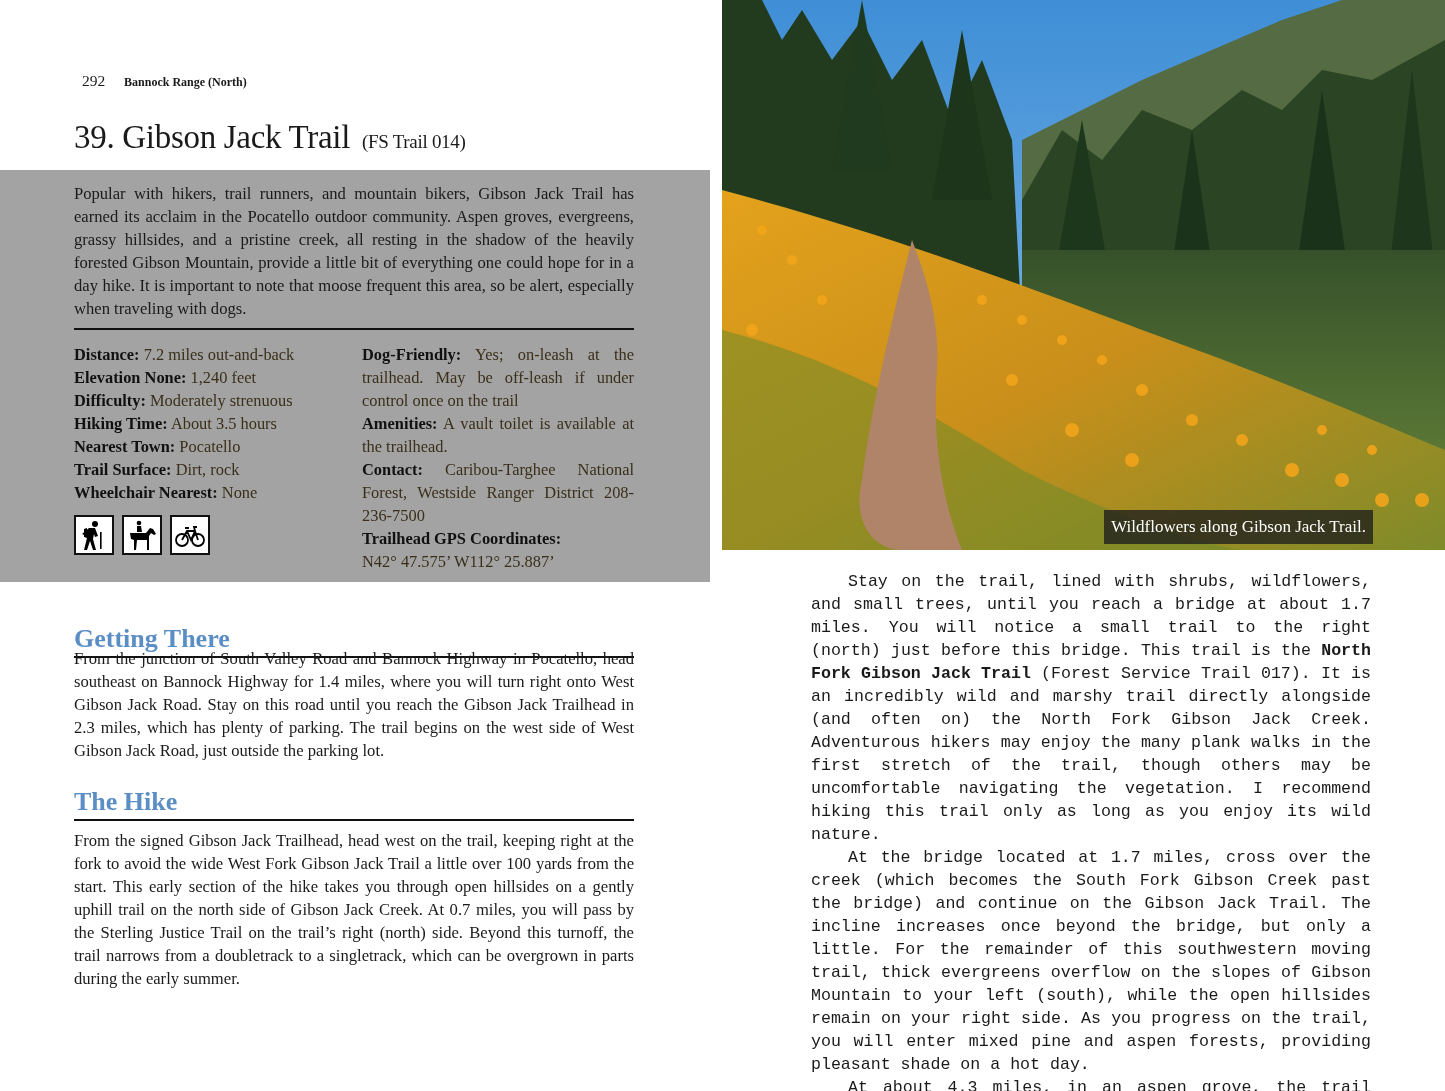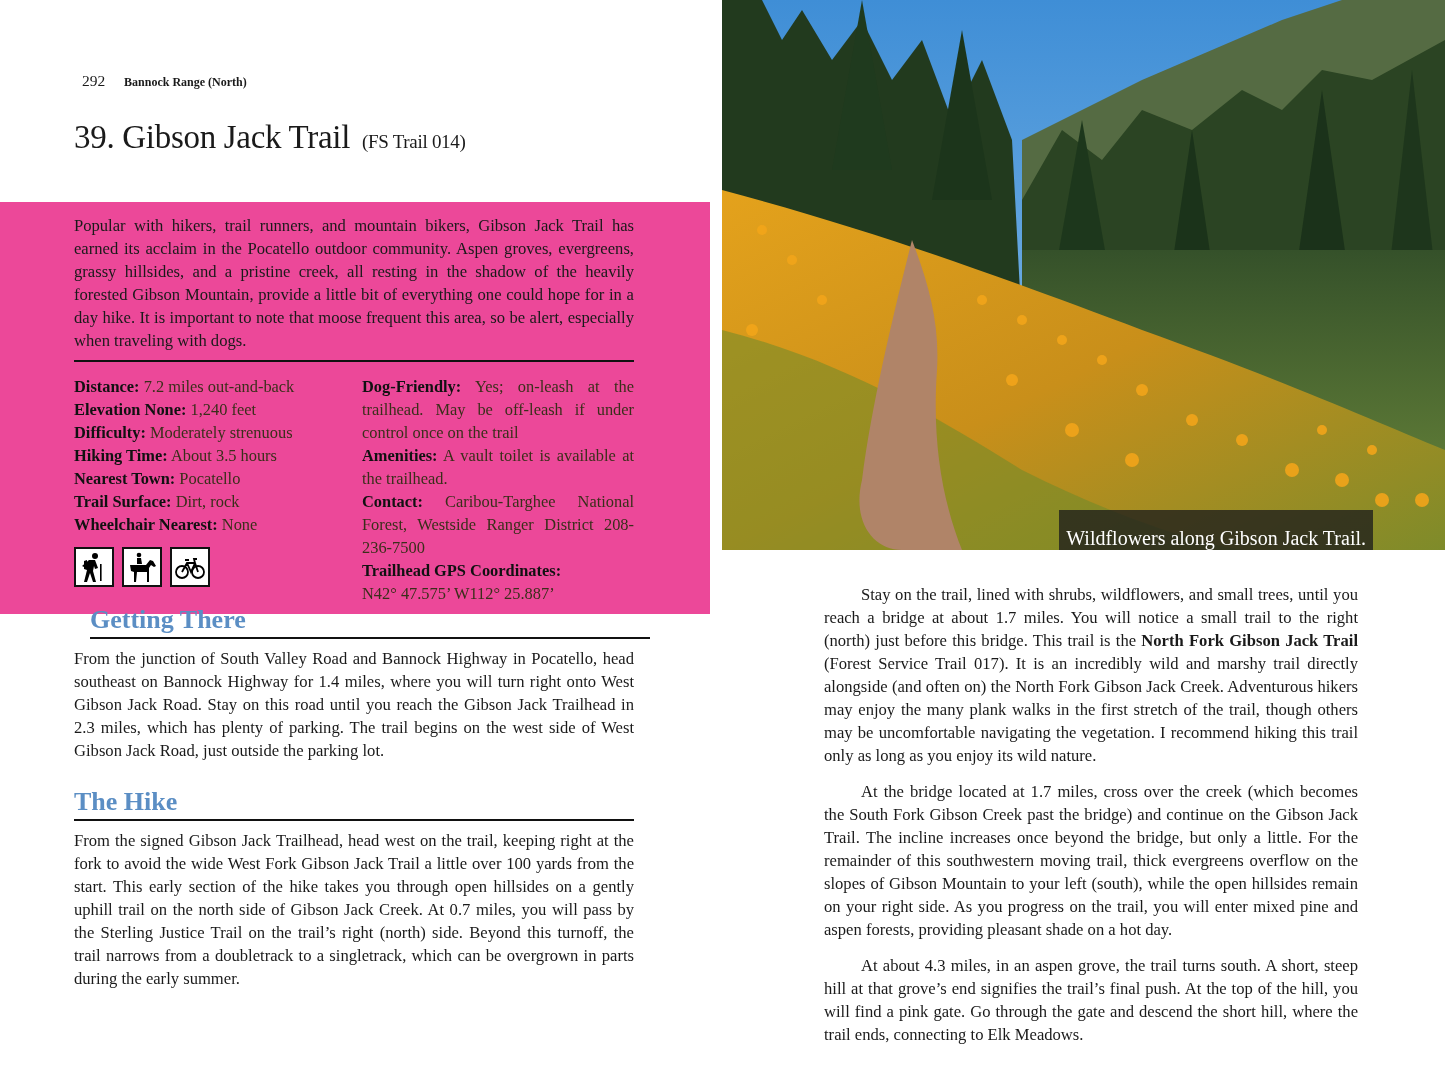--- a/index.html
+++ b/index.html
@@ -12,21 +12,21 @@
   .page-right { position: absolute; left: 722px; top: 0; width: 723px; height: 1091px; }
 
   .running-head { position: absolute; left: 82px; top: 71px; font-size: 15px; line-height: 20px; }
   .running-head .pnum { margin-right: 14px; font-family: "Liberation Serif", serif; font-size: 15.5px; }
   .running-head .section { font-weight: bold; font-family: "Liberation Serif", serif; font-size: 12px; }
 
   .trail-title { position: absolute; left: 74px; top: 116px; margin: 0; font-family: "Liberation Serif", serif;
     font-weight: normal; font-size: 33px; line-height: 42px; letter-spacing: -0.3px; white-space: nowrap; }
   .trail-title .sub { font-size: 19px; margin-left: 4px; }
 
-  .info-box { position: absolute; left: 0; top: 170px; width: 710px; height: 412px; background: #ec4899; margin-top: 32px; }
+  .info-box { position: absolute; left: 0; top: 170px; width: 710px; height: 412px; background: #a3a3a3; }
   .intro { position: absolute; left: 74px; top: 12px; width: 560px; margin: 0;
     font-family: "Liberation Serif", serif; font-size: 16.6px; line-height: 23px; text-align: justify; }
   .box-rule { position: absolute; left: 74px; top: 158px; width: 560px; height: 2px; background: #111; }
 
   .facts { position: absolute; top: 173px; font-family: "Liberation Serif", serif; font-size: 16.4px; line-height: 23px; }
   .facts.col-a { left: 74px; width: 270px; }
   .facts.col-b { left: 362px; width: 272px; text-align: justify; }
   .fact { display: block; }
   .fact b { font-weight: bold; color: #111; }
   .fact .v { color: #3a2f1a; }
@@ -37,25 +37,25 @@
   .act-icon svg { width: 32px; height: 32px; }
 
   .sec-heading { position: absolute; left: 74px; width: 560px; margin: 0; font-family: "Liberation Serif", serif;
     font-weight: bold; font-size: 26px; line-height: 34px; color: #5b8ec4; border-bottom: 2px solid #111; padding-bottom: 0; }
   .body-text { position: absolute; left: 74px; width: 560px; margin: 0; font-family: "Liberation Serif", serif;
     font-size: 16.6px; line-height: 23px; text-align: justify; }
 
   .photo { position: absolute; left: 0; top: 0; width: 723px; height: 550px; overflow: hidden; }
   .photo svg { display: block; }
   .caption { position: absolute; right: 72px; top: 510px; background: rgba(30,30,28,0.78); color: #fff;
-    font-family: "Liberation Serif", serif; font-size: 20px; line-height: 24px; padding: 16px 7px; }
+    font-family: "Liberation Serif", serif; font-size: 17px; line-height: 24px; padding: 5px 7px; }
 
   .right-text { position: absolute; left: 89px; top: 570px; width: 560px; font-family: "Liberation Serif", serif;
     font-size: 16.6px; line-height: 23px; text-align: justify; }
-  .right-text p { margin: 13px; text-indent: 37px; }
+  .right-text p { margin: 0; text-indent: 37px; font-family: Liberation Mono, monospace; }
   .right-text b { font-weight: bold; }
 </style>
 </head>
 <body>
 
 <div class="page-left">
   <div class="running-head">
     <span class="pnum">292</span>
     <span class="section">Bannock Range (North)</span>
   </div>
@@ -102,21 +102,21 @@
     </div>
 
     <div class="facts col-b">
       <span class="fact"><b>Dog-Friendly:</b> <span class="v">Yes; on-leash at the trailhead. May be off-leash if under control once on the trail</span></span>
       <span class="fact"><b>Amenities:</b> <span class="v">A vault toilet is available at the trailhead.</span></span>
       <span class="fact"><b>Contact:</b> <span class="v">Caribou-Targhee National Forest, Westside Ranger District 208-236-7500</span></span>
       <span class="fact"><b>Trailhead GPS Coordinates:</b><br><span class="v">N42° 47.575’ W112° 25.887’</span></span>
     </div>
   </div>
 
-  <h2 class="sec-heading" style="top:603px;margin-left:16px;">Getting There</h2>
+  <h2 class="sec-heading" style="top:622px;">Getting There</h2>
   <p class="body-text" style="top:647px;">From the junction of South Valley Road and Bannock Highway in Pocatello, head southeast on Bannock Highway for 1.4 miles, where you will turn right onto West Gibson Jack Road. Stay on this road until you reach the Gibson Jack Trailhead in 2.3 miles, which has plenty of parking. The trail begins on the west side of West Gibson Jack Road, just outside the parking lot.</p>
 
   <h2 class="sec-heading" style="top:785px;">The Hike</h2>
   <p class="body-text" style="top:829px;">From the signed Gibson Jack Trailhead, head west on the trail, keeping right at the fork to avoid the wide West Fork Gibson Jack Trail a little over 100 yards from the start. This early section of the hike takes you through open hillsides on a gently uphill trail on the north side of Gibson Jack Creek. At 0.7 miles, you will pass by the Sterling Justice Trail on the trail’s right (north) side. Beyond this turnoff, the trail narrows from a doubletrack to a singletrack, which can be overgrown in parts during the early summer.</p>
 </div>
 
 <div class="page-right">
   <div class="photo">
     <svg width="723" height="550" viewBox="0 0 723 550">
       <defs>

